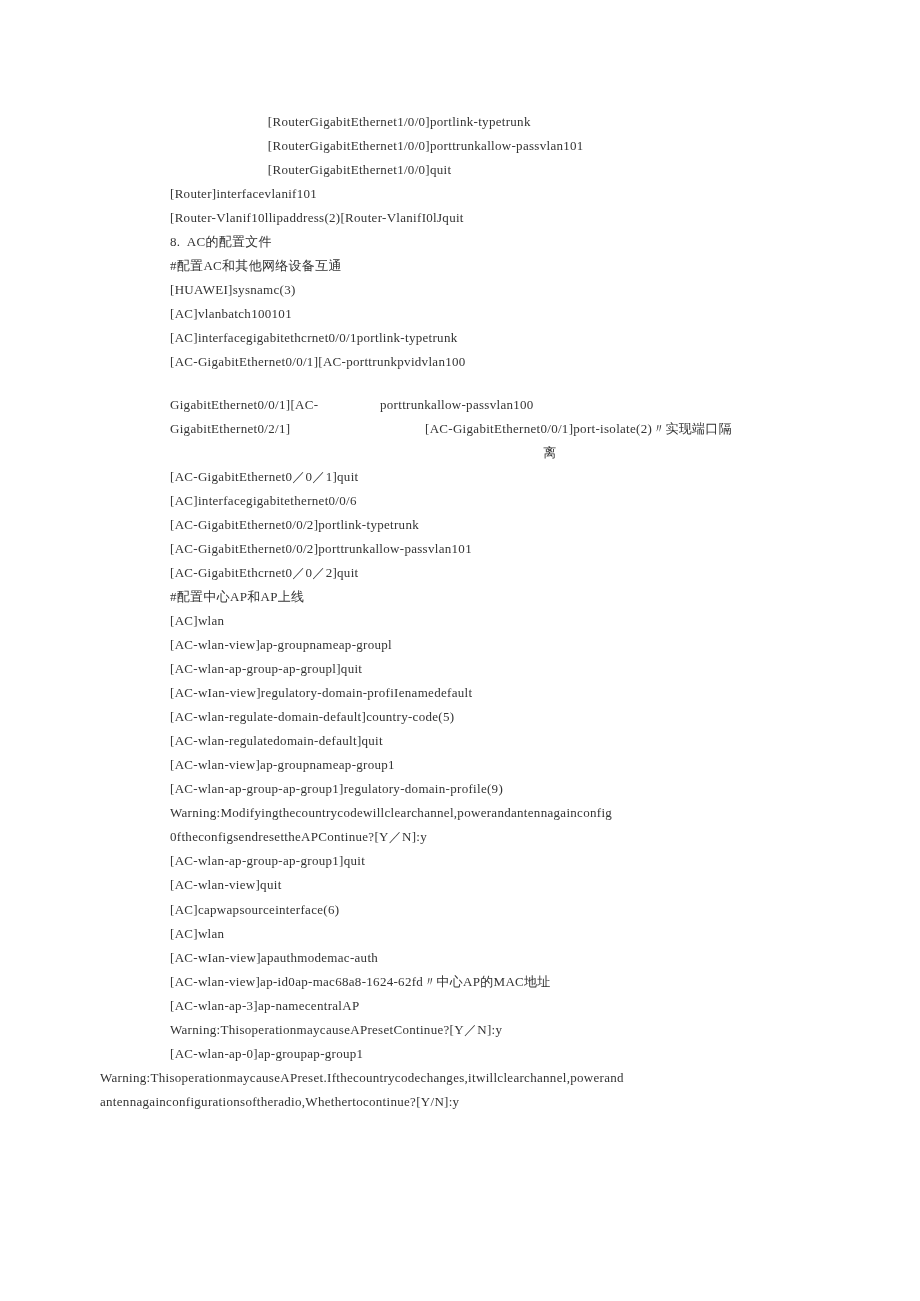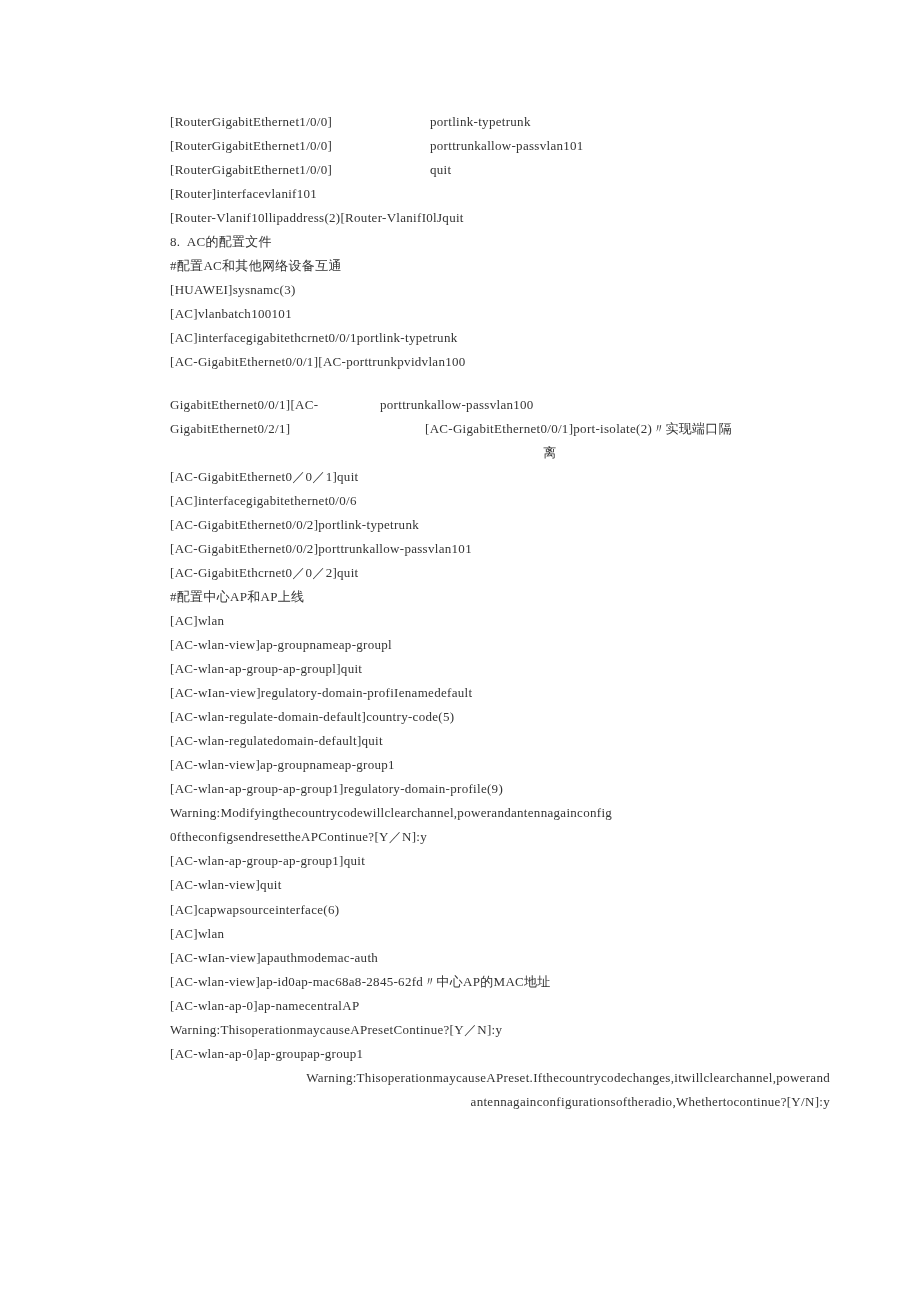--- a/index.html
+++ b/index.html
@@ -20,25 +20,25 @@
     .line {
       white-space: pre;
       letter-spacing: 0.3px;
     }
     .line-wrap {
       white-space: normal;
       letter-spacing: 0.3px;
     }
     .indent-neg {
       margin-left: -70px;
-      text-align: right;
     }
     .cmd-col1 {
       display: inline-block;
       width: 260px;
+      text-align: right;
     }
     .cmd-col2 {
       display: inline-block;
     }
     .center-part {
       text-align: center;
       margin-left: 100px;
     }
   </style>
 </head>
@@ -72,17 +72,17 @@
 <div class="line">[AC-wlan-regulatedomain-default]quit</div>
 <div class="line">[AC-wlan-view]ap-groupnameap-group1</div>
 <div class="line">[AC-wlan-ap-group-ap-group1]regulatory-domain-profile(9)</div>
 <div class="line">Warning:Modifyingthecountrycodewillclearchannel,powerandantennagainconfig</div>
 <div class="line">0ftheconfigsendresettheAPContinue?[Y／N]:y</div>
 <div class="line">[AC-wlan-ap-group-ap-group1]quit</div>
 <div class="line">[AC-wlan-view]quit</div>
 <div class="line">[AC]capwapsourceinterface(6)</div>
 <div class="line">[AC]wlan</div>
 <div class="line">[AC-wIan-view]apauthmodemac-auth</div>
-<div class="line">[AC-wlan-view]ap-id0ap-mac68a8-2845-62fd〃中心AP的MAC地址</div>
-<div class="line">[AC-wlan-ap-0]ap-namecentralAP</div>
+<div class="line">[AC-wlan-view]ap-id0ap-mac68a8-1624-62fd〃中心AP的MAC地址</div>
+<div class="line">[AC-wlan-ap-3]ap-namecentralAP</div>
 <div class="line">Warning:ThisoperationmaycauseAPresetContinue?[Y／N]:y</div>
 <div class="line">[AC-wlan-ap-0]ap-groupap-group1</div>
 <div class="line-wrap indent-neg">    Warning:ThisoperationmaycauseAPreset.Ifthecountrycodechanges,itwillclearchannel,powerand antennagainconfigurationsoftheradio,Whethertocontinue?[Y/N]:y</div>
 
 </body></html>

